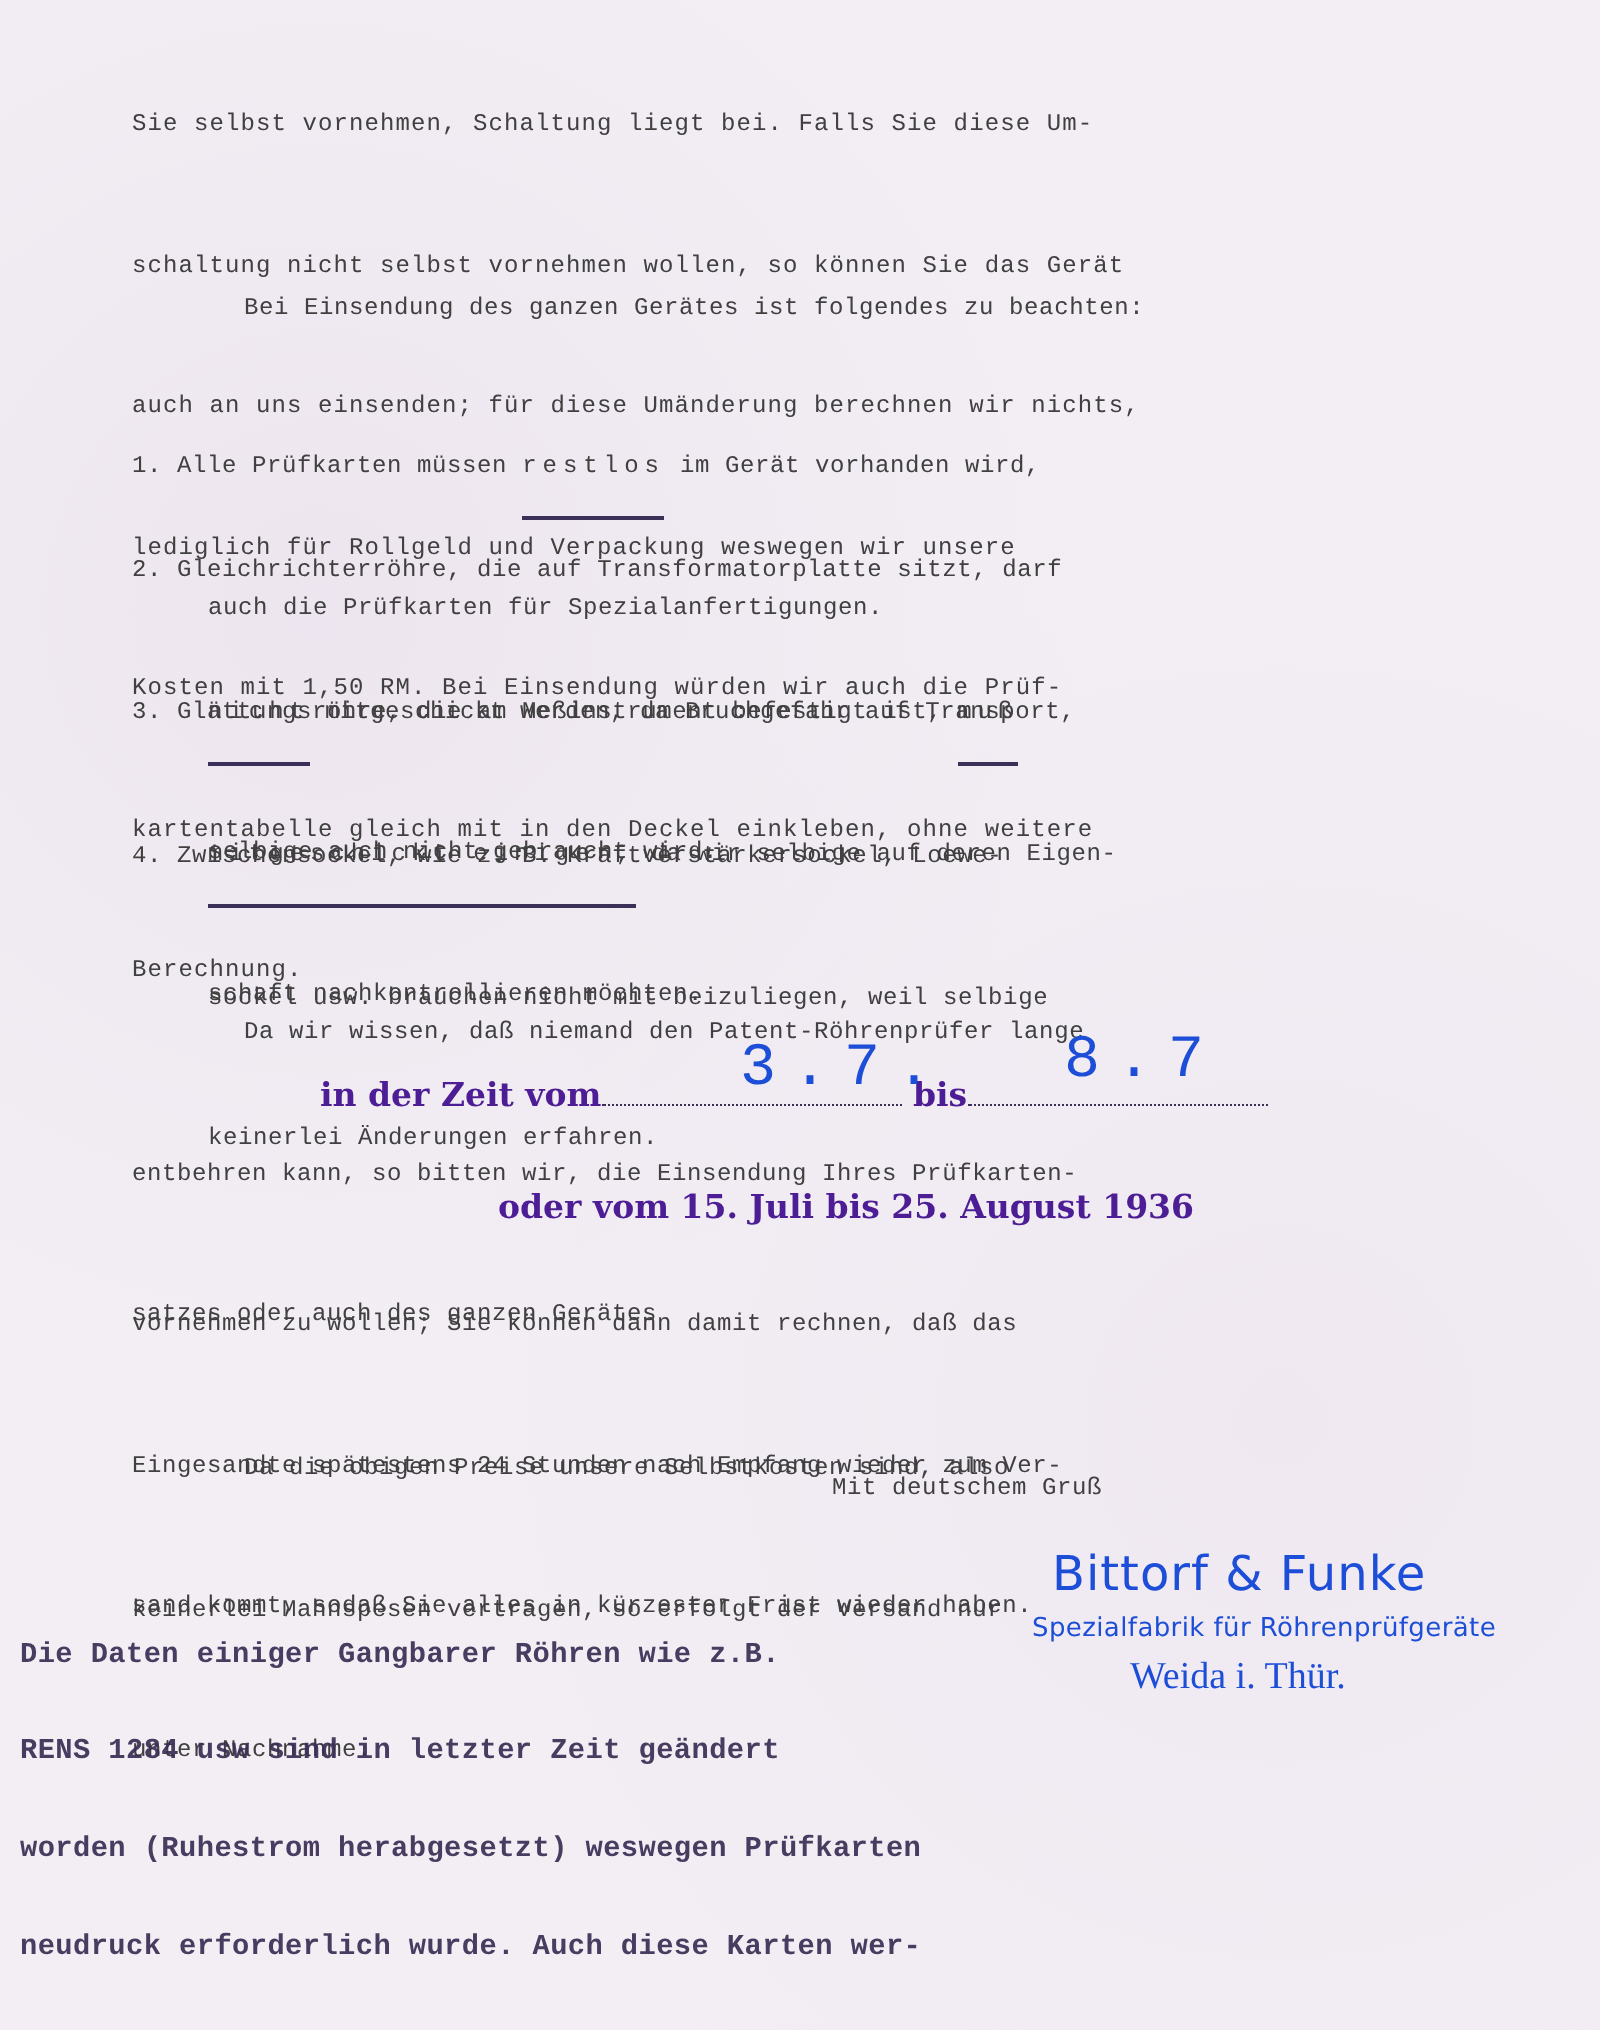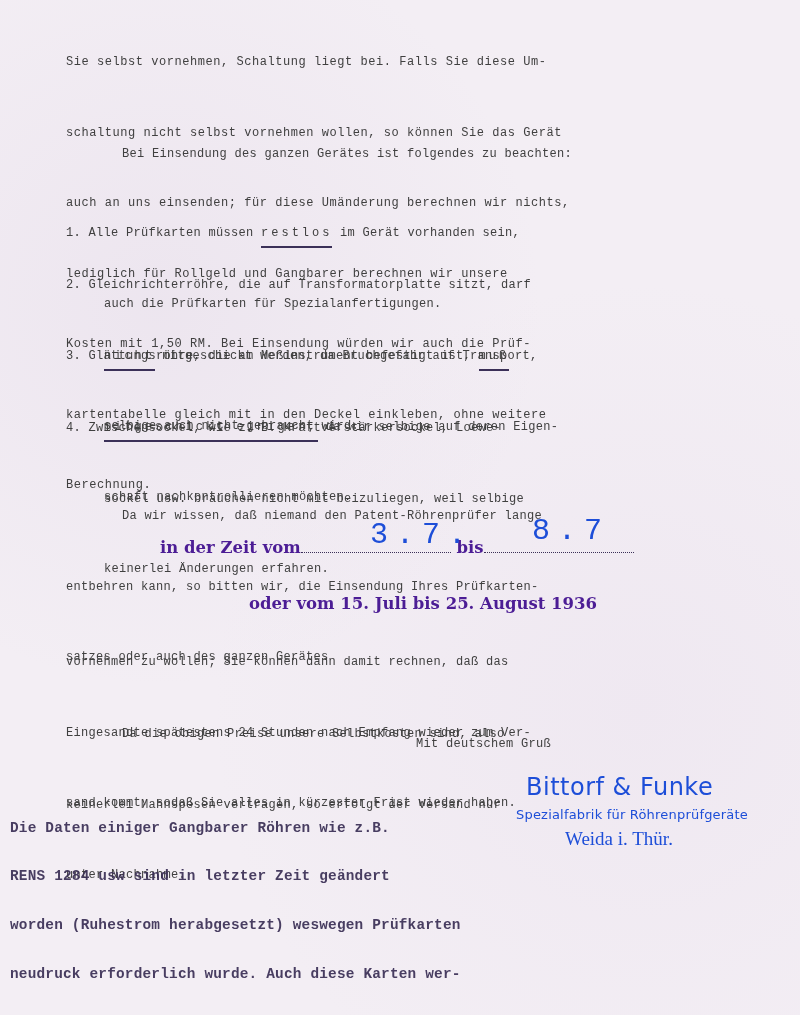--- a/index.html
+++ b/index.html
@@ -12,21 +12,21 @@
     color:#3a2f55;
     position:relative;
   }
   .page { position:absolute; left:0; top:0; width:800px; height:1015px; }
   .tw {
     font-family:"Liberation Mono","DejaVu Sans Mono",monospace;
     font-size:12px; line-height:23.5px; color:#404040;
     letter-spacing:0.3px;
   }
   .para { position:absolute; left:42px; width:740px; margin:0; white-space:pre; }
-  .u { border-bottom:2px solid #3b3058; padding-bottom:6px; letter-spacing:3px; }
+  .u { border-bottom:2px solid #3b3058; padding-bottom:18px; letter-spacing:3px; }
   .center-bold {
     position:absolute; font-family:"DejaVu Serif","Liberation Serif",serif;
     font-weight:bold; font-size:16.5px; color:#4c1d95;
   }
   .dotline { display:inline-block; border-bottom:1px dotted #3b3058; height:2px; vertical-align:baseline; }
   .hand {
     position:absolute; font-family:"Liberation Mono","DejaVu Sans Mono",monospace;
     font-size:30px; color:#1d4ed8; letter-spacing:8px;
   }
   .company { position:absolute; font-family:"DejaVu Sans","Liberation Sans",sans-serif; color:#1d4ed8; }
@@ -39,30 +39,30 @@
 </style>
 </head>
 <body>
 
 <div class="page">
 
   <div class="para tw" style="top:4px; left:66px; width:720px; letter-spacing:0.55px;">
     <div>Sie selbst vornehmen, Schaltung liegt bei. Falls Sie diese Um-</div>
     <div>schaltung nicht selbst vornehmen wollen, so können Sie das Gerät</div>
     <div>auch an uns einsenden; für diese Umänderung berechnen wir nichts,</div>
-    <div>lediglich für Rollgeld und Gangbarer berechnen wir unsere</div>
+    <div>lediglich für Rollgeld und Verpackung weswegen wir unsere</div>
     <div>Kosten mit 1,50 RM. Bei Einsendung würden wir auch die Prüf-</div>
     <div>kartentabelle gleich mit in den Deckel einkleben, ohne weitere</div>
     <div>Berechnung.</div>
   </div>
 
   <div class="para tw" style="top:143px; left:122px;">Bei Einsendung des ganzen Gerätes ist folgendes zu beachten:</div>
 
   <div class="para tw" style="top:175px; left:66px;">
-    <div><span>1.</span> <span>Alle Prüfkarten müssen </span><span class="u">restlos</span><span> im Gerät vorhanden sein,</span></div>
+    <div><span>1.</span> <span>Alle Prüfkarten müssen </span><span class="u">restlos</span><span> im Gerät vorhanden wird,</span></div>
     <div style="padding-left:38px;">auch die Prüfkarten für Spezialanfertigungen.</div>
   </div>
 
   <div class="para tw" style="top:227px; left:66px;">
     <div><span>2.</span> <span>Gleichrichterröhre, die auf Transformatorplatte sitzt, darf</span></div>
     <div style="padding-left:38px;"><span class="u">nicht</span><span> mitgeschickt werden, da Bruchgefahr auf Transport,</span></div>
     <div style="padding-left:38px;">selbige auch nicht gebraucht wird.</div>
   </div>
 
   <div class="para tw" style="top:298px; left:66px;">

